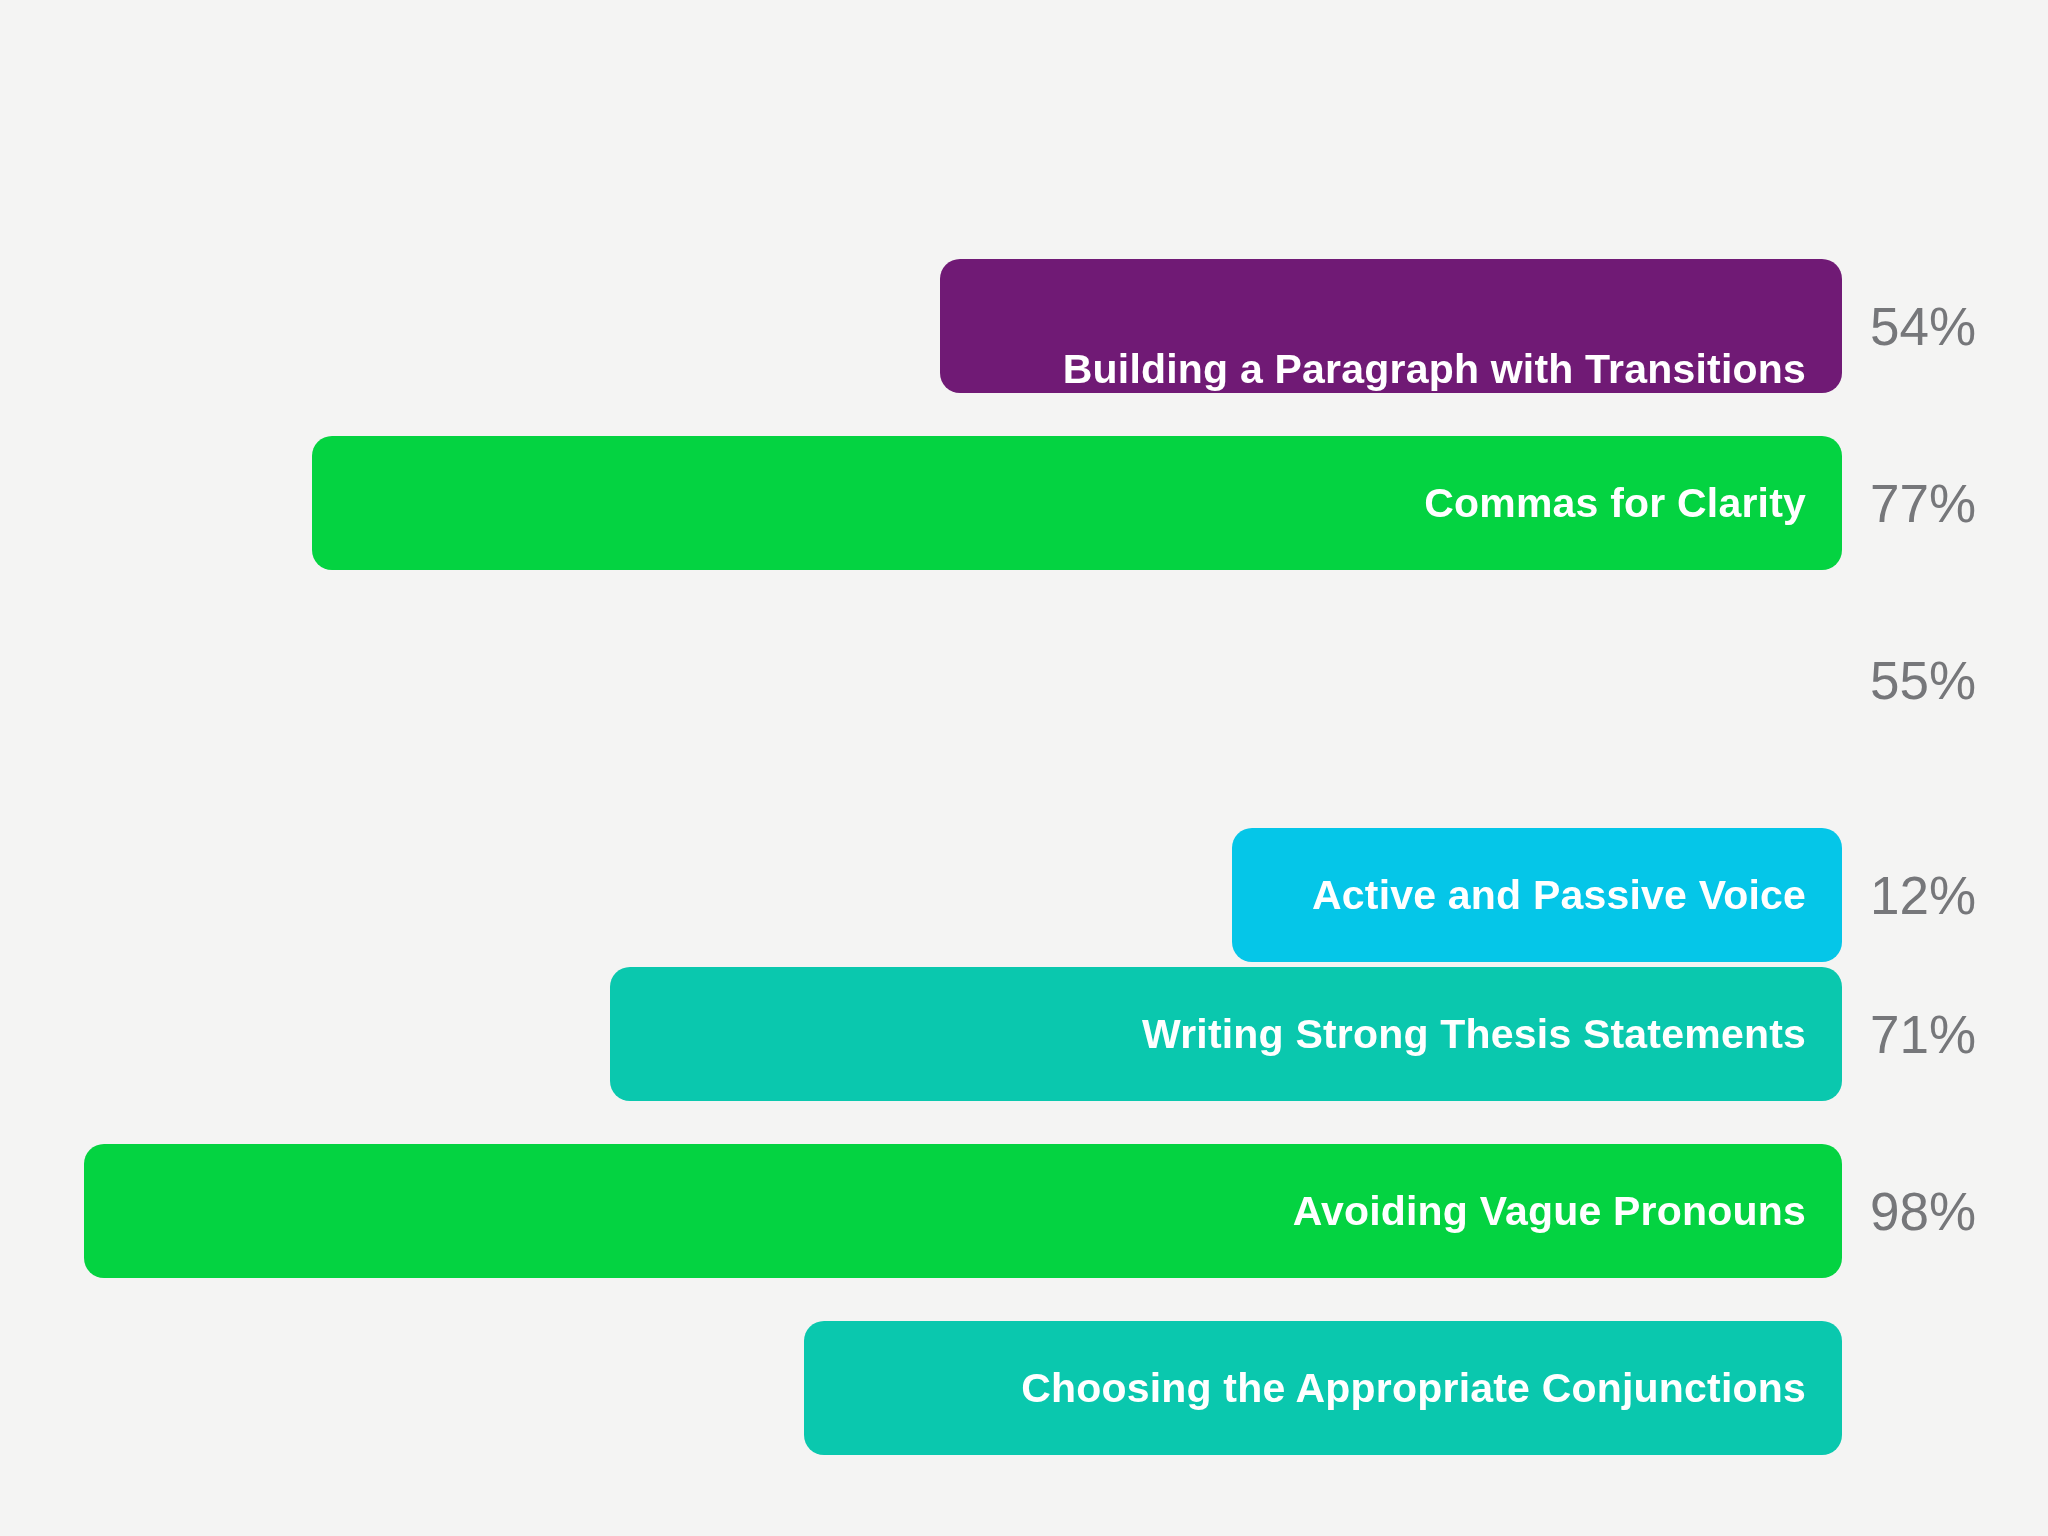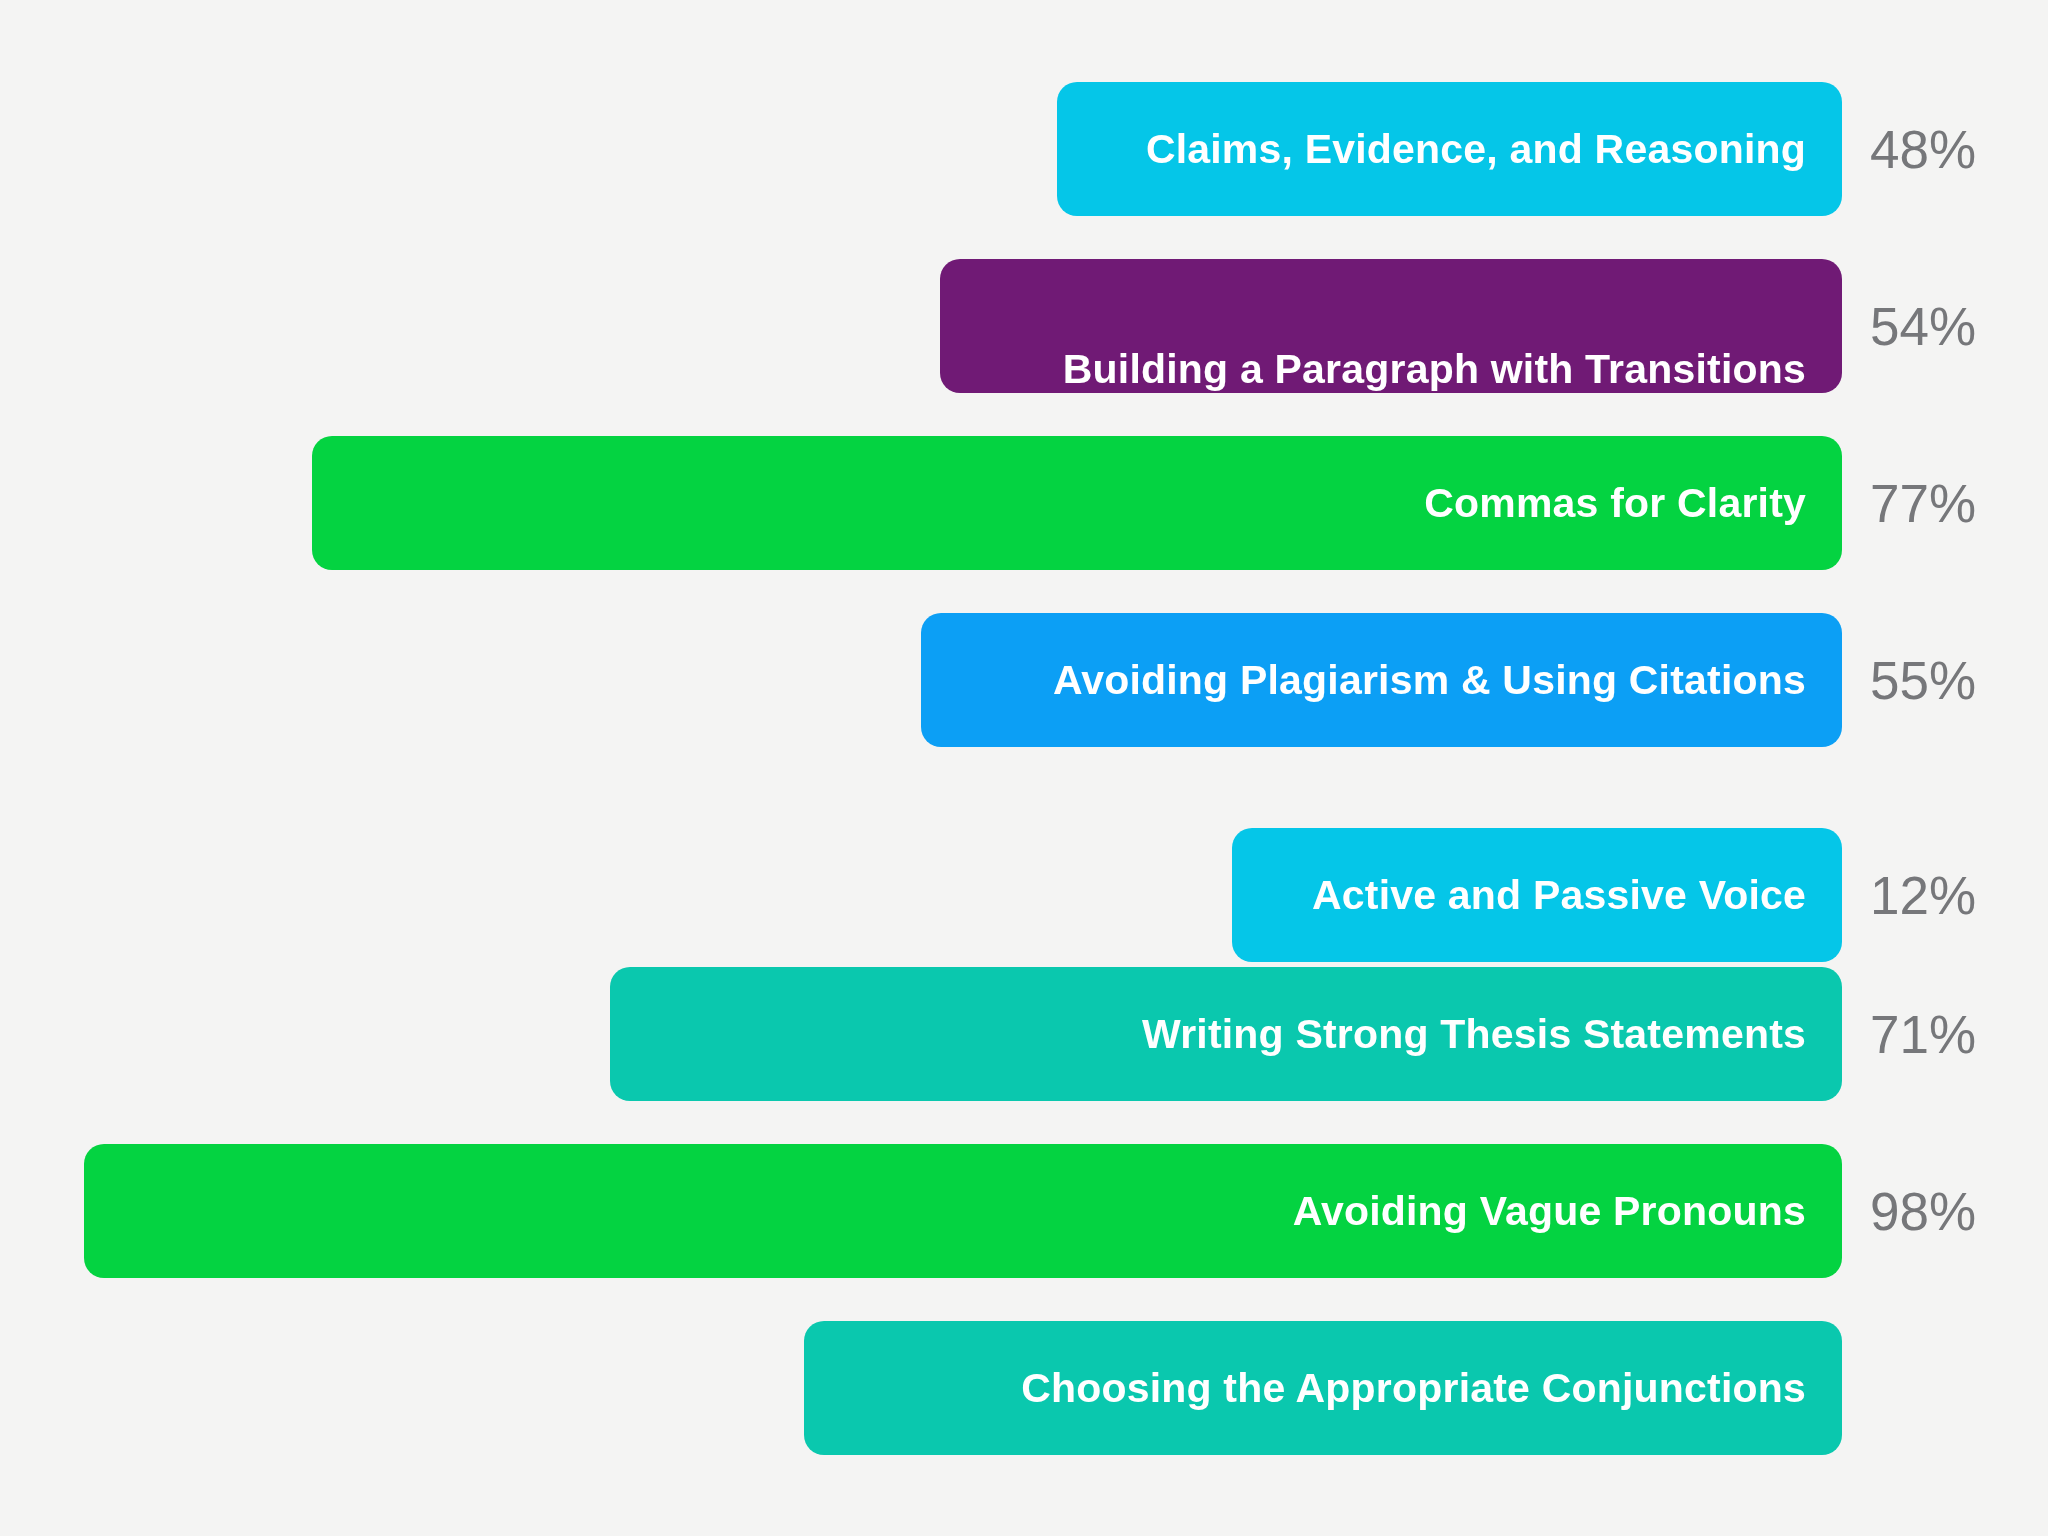--- a/index.html
+++ b/index.html
@@ -51,45 +51,36 @@
     font-size: 53px;
     font-weight: 400;
     white-space: nowrap;
   }
 </style>
 </head>
 <body>
 
 <div class="canvas">
 
-  <div class="row" style="top:82px">
-    <div class="bar" style="width: 785px; background: rgb(5, 198, 232);">
-      <span class="bar-label">Claims, Evidence, and Reasoning</span>
-    </div>
-    <span class="pct">48%</span>
-  </div>
 
   <div class="row" style="top:259px">
     <div class="bar" style="width: 902px; background: #701a75; align-items: flex-end;">
       <span class="bar-label">Building a Paragraph with Transitions</span>
     </div>
     <span class="pct">54%</span>
   </div>
 
   <div class="row" style="top:436px">
     <div class="bar" style="width: 1530px; background: rgb(4, 211, 65);">
       <span class="bar-label">Commas for Clarity</span>
     </div>
     <span class="pct">77%</span>
   </div>
 
   <div class="row" style="top:613px">
-    <div class="bar" style="width: 921px; background: rgb(12, 159, 245);">
-      <span class="bar-label">Avoiding Plagiarism &amp; Using Citations</span>
-    </div>
     <span class="pct">55%</span>
   </div>
 
   <div class="row" style="top:828px">
     <div class="bar" style="width: 610px; background: rgb(5, 198, 232);">
       <span class="bar-label">Active and Passive Voice</span>
     </div>
     <span class="pct">12%</span>
   </div>
 

